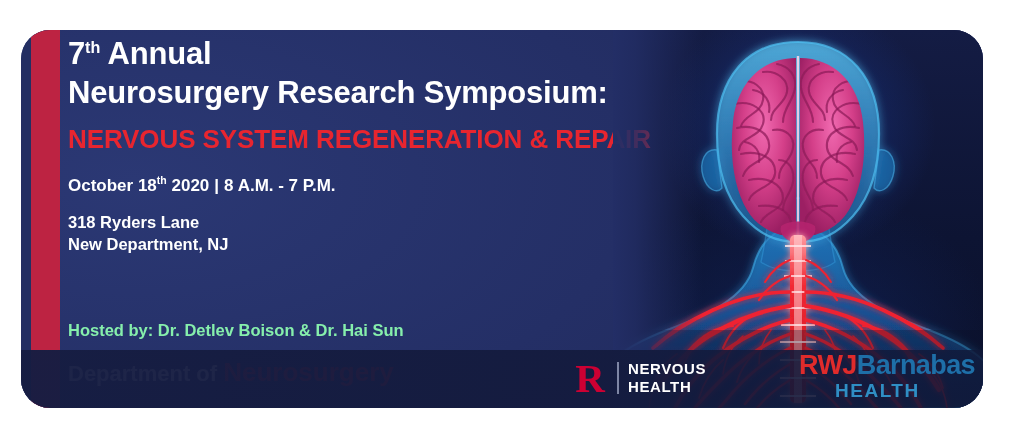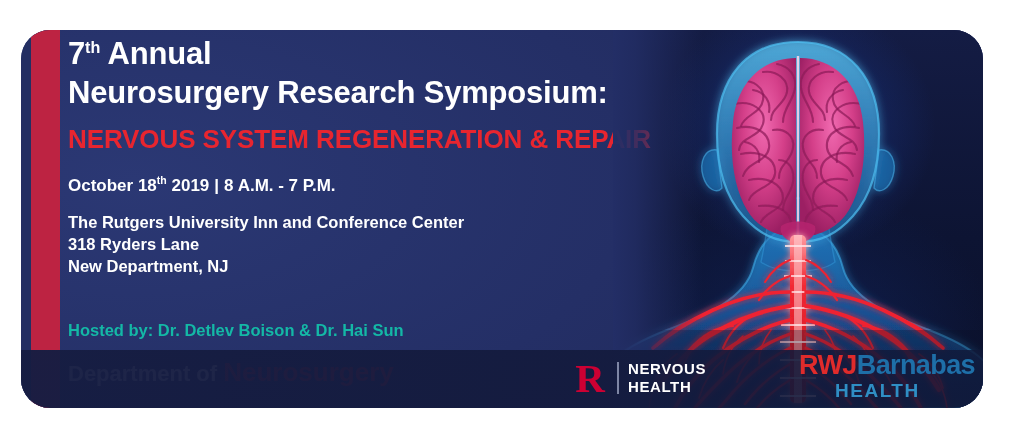--- a/index.html
+++ b/index.html
@@ -79,21 +79,21 @@
 
   .location{
     position:absolute; top:182px; left:0;
     color:#ffffff; font-weight:700; font-size:16.5px; line-height:1.32;
     white-space:nowrap;
   }
   .location div{white-space:nowrap;}
 
   .hosted{
     position:absolute; top:291px; left:0;
-    color:#14b8a6; font-weight:700; font-size:16.5px; white-space:nowrap;
+    color:#86efac; font-weight:700; font-size:16.5px; white-space:nowrap;
   }
 
   .dept{
     position:absolute; top:327px; left:0;
     color:#ffffff; font-weight:700; font-size:22px; white-space:nowrap;
   }
   .dept .hl{color:#e8252f; font-size:26px; font-weight:700;}
 
   
   .logo-strip{
@@ -332,24 +332,23 @@
   </div>
 
   <div class="copy">
 
     <div class="t-line1"><span>7</span><sup>th</sup><span> Annual</span></div>
 
     <div class="t-line2">Neurosurgery Research Symposium:</div>
 
     <div class="subtitle">NERVOUS SYSTEM REGENERATION &amp; REPAIR</div>
 
-    <div class="datetime"><span>October 18</span><sup>th</sup><span> 2019</span><span class="sep">|</span><span>8 A.M. - 7 P.M.</span></div>
+    <div class="datetime"><span>October 18</span><sup>th</sup><span> 2020</span><span class="sep">|</span><span>8 A.M. - 7 P.M.</span></div>
 
     <div class="location">
-      <div>The Rutgers University Inn and Conference Center</div>
       <div>318 Ryders Lane</div>
       <div>New Department, NJ</div>
     </div>
 
     <div class="hosted">Hosted by: Dr. Detlev Boison &amp; Dr. Hai Sun</div>
 
     <div class="dept"><span>Department of </span><span class="hl">Neurosurgery</span></div>
   </div>
 
   <div class="logo-strip"></div>

